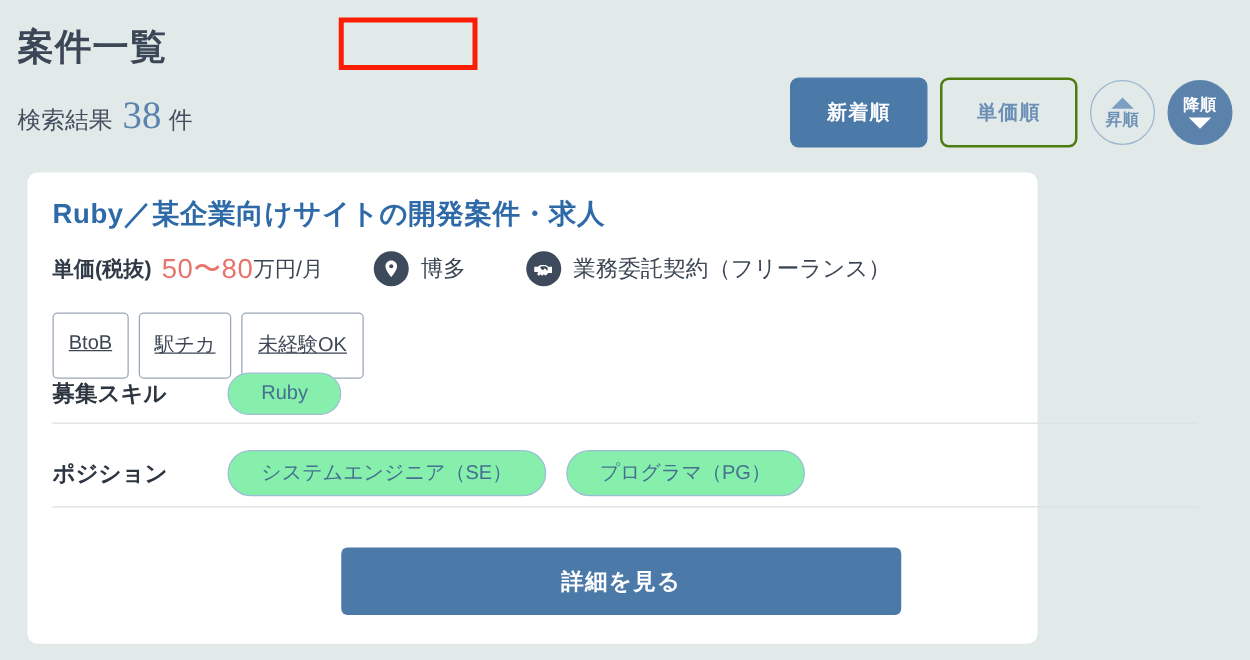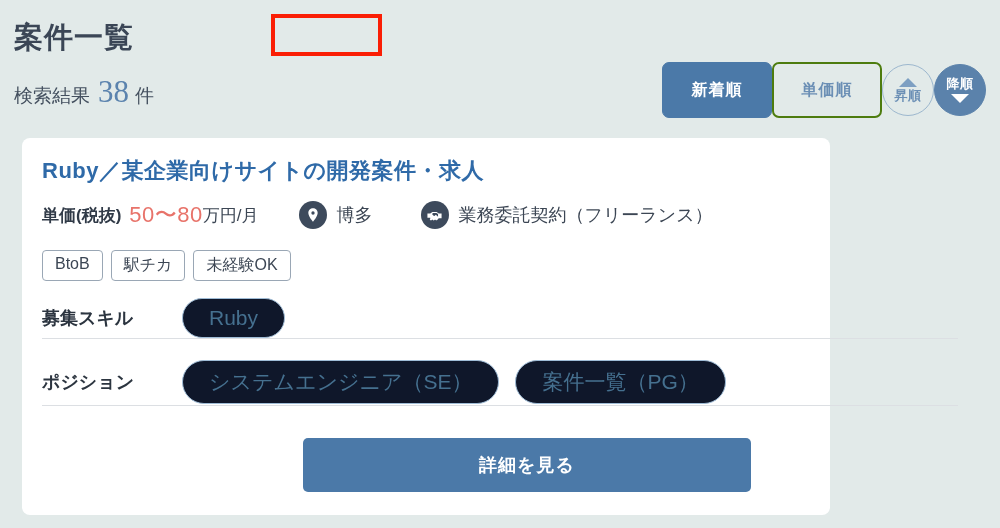--- a/index.html
+++ b/index.html
@@ -84,20 +84,21 @@
     color: #44505f;
   }
 
   
   .sort-controls {
     position: absolute;
     right: 14px;
     top: 62px;
     display: flex;
     align-items: center;
+    gap: 10px;
   }
   .sort-btn {
     width: 110px;
     height: 56px;
     border-radius: 7px;
     display: flex;
     align-items: center;
     justify-content: center;
     font-size: 16px;
     font-weight: bold;
@@ -225,26 +226,27 @@
   .tag-row {
     position: absolute;
     left: 20px;
     top: 112px;
     display: flex;
     gap: 8px;
   }
   .tag {
     border: 1px solid #9aa7b5;
     border-radius: 4px;
-    padding: 4px 12px;
+    padding: 15px 12px;
     font-size: 16px;
     color: #3c4654;
     background: #fff;
     white-space: nowrap;
     cursor: pointer;
+    text-decoration: underline;
   }
 
   .attr-row {
     position: absolute;
     left: 20px;
     display: flex;
     align-items: center;
   }
   .attr-row.skills { top: 160px; }
   .attr-row.positions { top: 222px; }
@@ -252,23 +254,23 @@
     font-size: 18px;
     font-weight: bold;
     color: #2c3540;
     width: 140px;
     flex: none;
   }
   .pill {
     border: 1px solid #9fbcd6;
     border-radius: 999px;
     padding: 7px 26px;
-    font-size: 21px;
+    font-size: 16px;
     color: #45708f;
-    background: #0f172a;
+    background: #86efac;
     white-space: nowrap;
     margin-right: 16px;
     cursor: pointer;
   }
 
   .divider {
     position: absolute;
     left: 20px;
     height: 1px;
     background: #dcdfe3;
@@ -284,21 +286,20 @@
     height: 54px;
     background: #4b79a8;
     border: none;
     border-radius: 5px;
     color: #ffffff;
     font-size: 18px;
     font-weight: bold;
     letter-spacing: 1px;
     font-family: "Liberation Sans", "DejaVu Sans", sans-serif;
     cursor: pointer;
-    margin-left: 30px;
   }
 </style>
 </head>
 <body>
 
 <div class="page-header">
 
   <div class="title-row">
     <span class="page-title">案件一覧</span>
   </div>
@@ -366,19 +367,19 @@
   <div class="attr-row skills">
     <span class="attr-label">募集スキル</span>
     <span class="pill">Ruby</span>
   </div>
 
   <div class="divider one"></div>
 
   <div class="attr-row positions">
     <span class="attr-label">ポジション</span>
     <span class="pill">システムエンジニア（SE）</span>
-    <span class="pill">案件一覧（PG）</span>
+    <span class="pill">プログラマ（PG）</span>
   </div>
 
   <div class="divider two"></div>
 
   <button class="detail-btn">詳細を見る</button>
 </div>
 
 </body></html>

